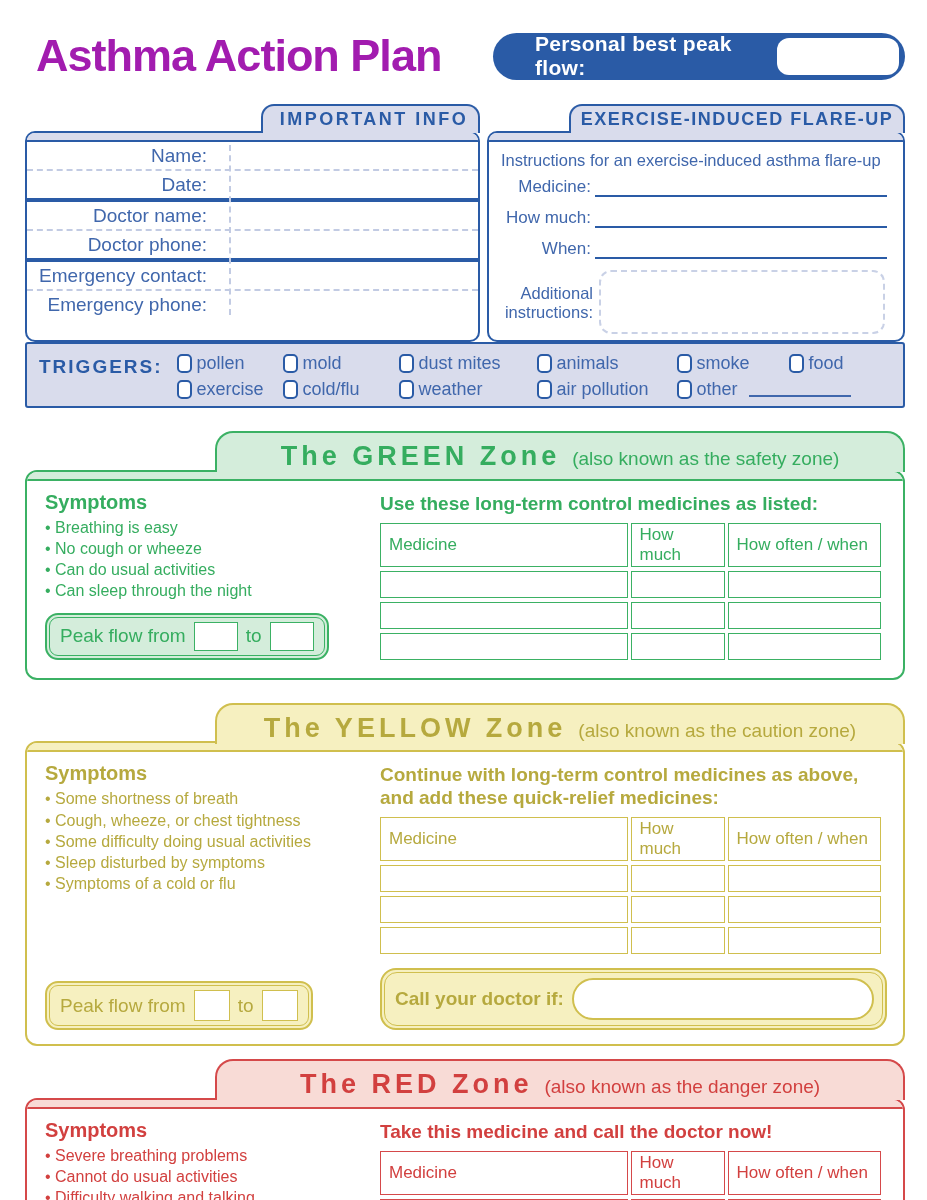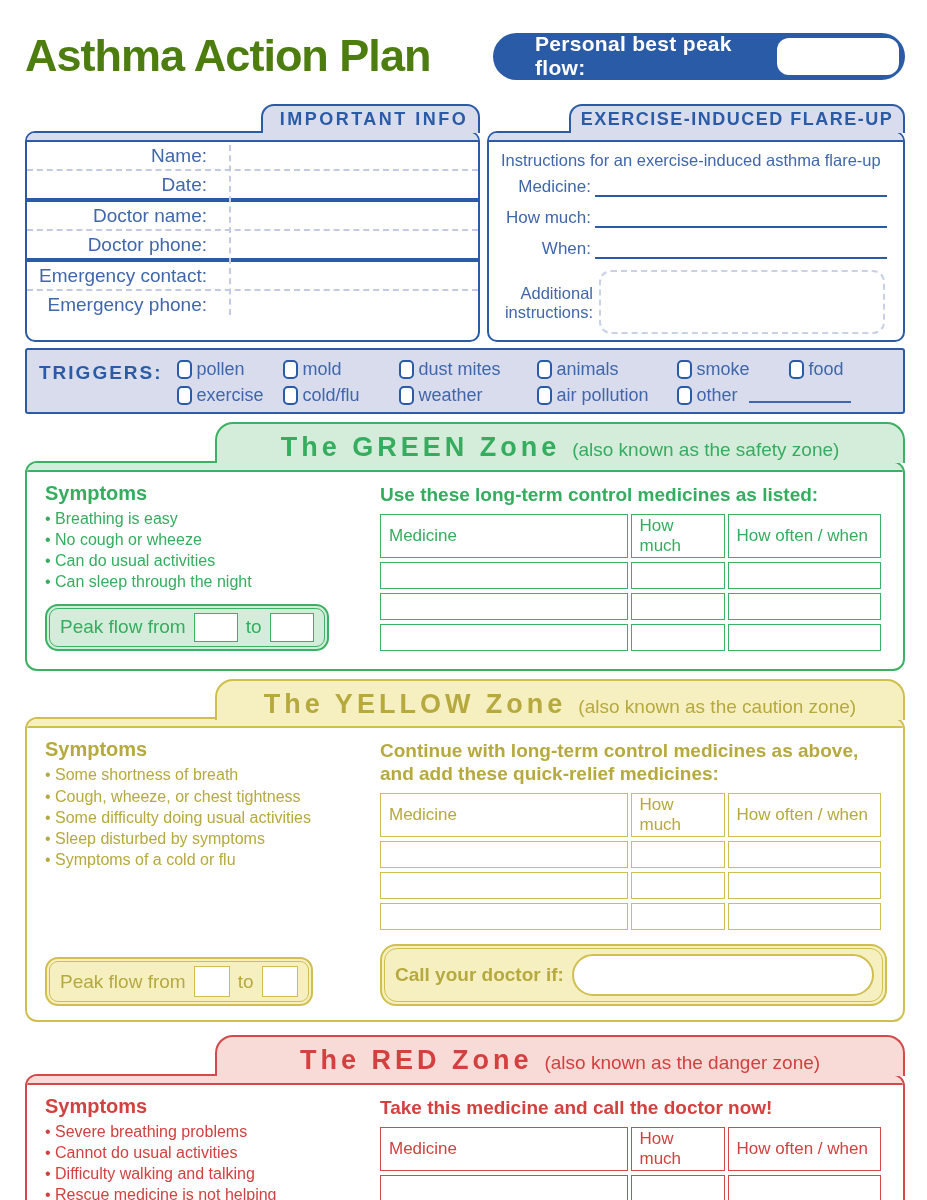--- a/index.html
+++ b/index.html
@@ -3,21 +3,21 @@
 <meta charset="utf-8">
 <style>
   * { margin:0; padding:0; box-sizing:border-box; }
   html,body { background:#fff; }
   body { font-family:"Liberation Sans", sans-serif; }
   .page { position:relative; width:927px; height:1200px; background:#fff; overflow:hidden;
           padding:24px 22px 0 25px; }
 
   
   .hdr { display:flex; align-items:center; height:64px; }
-  .hdr-title { font-size:45px; font-weight:bold; color:#4d7c0f; letter-spacing:-1px; }
+  .hdr-title { font-size:45px; font-weight:bold; color:#a21caf; letter-spacing:-1px;margin-left:11px; }
   .pf-pill { margin-left:auto; width:412px; height:47px; background:#2a5ba6; border-radius:24px;
              display:flex; align-items:center; padding:0 6px 0 22px; }
   .pf-pill-label { color:#fff; font-weight:bold; font-size:21px; letter-spacing:0.3px;margin-left:20px; }
   .pf-pill-input { margin-left:auto; width:128px; height:37px; background:#fff; border-radius:12px; }
 
   
   .row2 { display:flex; gap:7px; margin-top:16px; }
   .folder { display:flex; flex-direction:column; }
   .folder-tab { height:29px; border:2px solid #2a5ba6; border-bottom:none; border-radius:13px 13px 0 0;
                 background:#d9dcec; display:flex; align-items:center; justify-content:center;
@@ -43,31 +43,31 @@
   .ex-intro { color:#4067ac; font-size:16.5px; margin:2px 0 7px 2px; }
   .ex-field { display:flex; align-items:flex-end; margin-bottom:11px; }
   .ex-label { width:96px; text-align:right; color:#4067ac; font-size:17px; padding-right:4px; }
   .ex-line { flex:1; border-bottom:2px solid #2a5ba6; height:19px; margin-right:4px; }
   .ex-add { display:flex; margin-top:2px; }
   .ex-add-label { width:96px; text-align:right; color:#4067ac; font-size:16.5px; line-height:1.15;
                   padding:14px 2px 0 0; }
   .ex-add-box { flex:1; height:64px; border:2px dashed #c9d1e6; border-radius:12px; margin:0 6px 0 4px; }
 
   
-  .trig-box { margin-top:6px; height:66px; background:#d9dcec; border:2px solid #2a5ba6; border-radius:3px;
+  .trig-box { height:66px; background:#d9dcec; border:2px solid #2a5ba6; border-radius:3px;
               display:flex; padding:9px 10px 12px 12px; }
   .trig-title { font-weight:bold; color:#2a5ba6; font-size:19px; letter-spacing:2px; margin:3px 14px 0 0; }
   .trig-grid { display:grid; grid-template-columns:106px 116px 138px 140px 112px auto; row-gap:5px; }
   .trig-item { display:flex; align-items:center; gap:5px; }
   .trig-cb { width:15px; height:19px; background:#fff; border:2px solid #2a5ba6; border-radius:5px; flex:none; }
   .trig-label { color:#4067ac; font-size:18px; white-space:nowrap; }
   .trig-other-line { width:102px; border-bottom:2px solid #4067ac; height:14px; margin-left:6px; }
 
   
-  .zone { margin-top:8px; }
+  .zone { margin-top:23px; }
   .zone.green  { --c:#3bb164; --light:#d4eddb; }
   .zone.yellow { --c:#d0bf4e; --light:#f6f0c0; --txt:#b6a93e; }
   .zone.red    { --c:#d5494a; --light:#f8dbd6; --txt:#d2403f; }
   .zone.green { --txt:#35ad5f; }
   .zone-tab { margin-left:190px; height:41px; border:2.5px solid var(--c); border-bottom:none;
               border-radius:18px 18px 0 0; background:var(--light); display:flex; align-items:baseline;
               justify-content:center; gap:12px; padding-top:8px; margin-bottom:-2.5px;
               position:relative; z-index:2; }
   .zone-title { font-weight:bold; font-size:27px; letter-spacing:4px; color:var(--txt); }
   .zone-sub { font-size:19px; color:var(--txt); }

